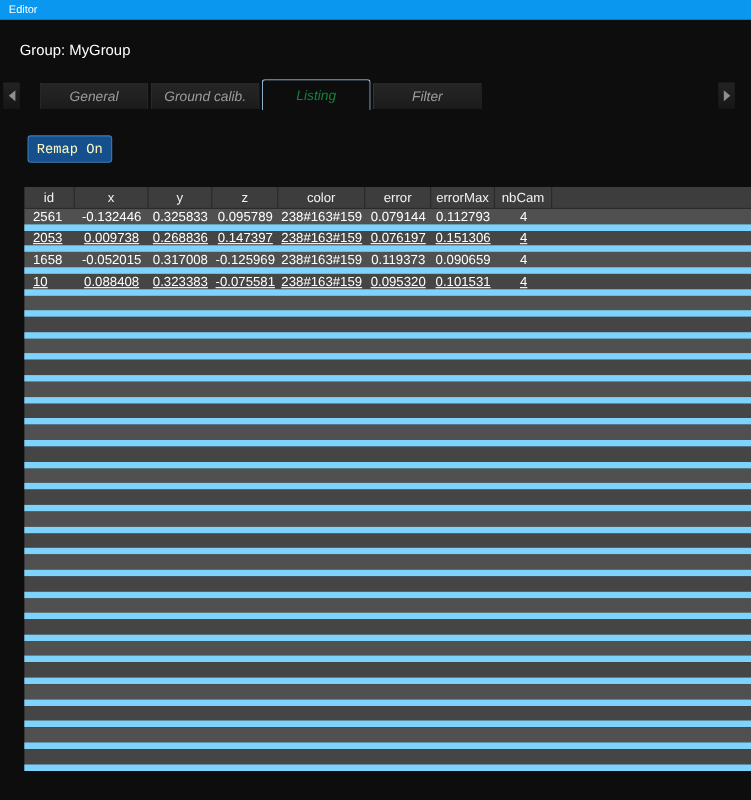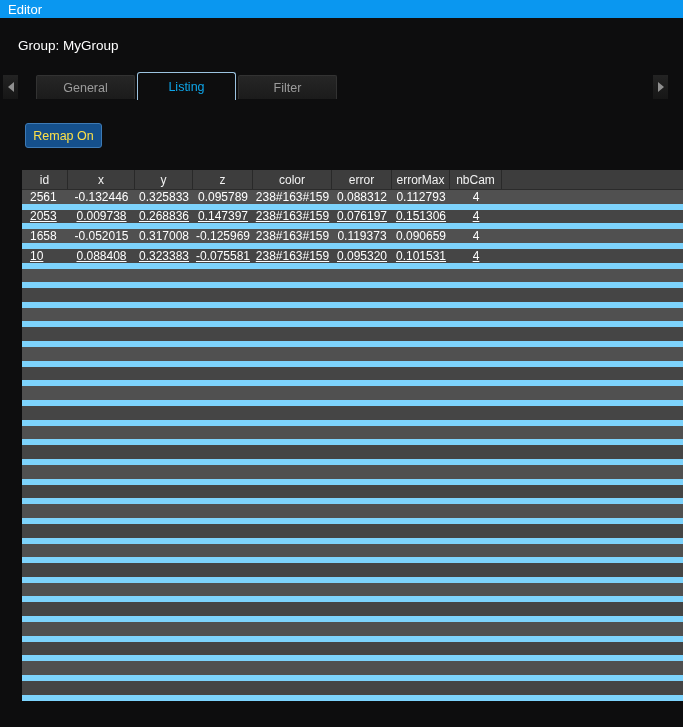--- a/index.html
+++ b/index.html
@@ -7,21 +7,21 @@
     width:683px;height:727px;
     background:var(--background,#0d0d0e);
     font-family:"Liberation Sans",sans-serif;
     position:relative;overflow:hidden;
     -webkit-font-smoothing:antialiased;
   }
   .titlebar{
     position:absolute;left:0;top:0;width:683px;height:18px;
     background:var(--titlebar,#0a97f0);
     display:flex;align-items:center;
-    color:#ffffff;font-size:13px;padding-left:8px;box-sizing:border-box;
+    color:#ffffff;font-size:10px;padding-left:8px;box-sizing:border-box;
   }
   .group-title{
     position:absolute;left:18px;top:38px;
     color:#ffffff;font-size:13.5px;line-height:15px;
   }
   
   .scroll-btn{
     position:absolute;top:75px;width:15px;height:24px;
     background:linear-gradient(#232323,#161616);
     display:flex;align-items:center;justify-content:center;
@@ -37,36 +37,37 @@
     display:flex;align-items:flex-start;
   }
   .tab{
     width:99px;height:24px;margin-right:2px;box-sizing:border-box;
     background:linear-gradient(#262626,#1b1b1b);
     border:1px solid #323232;border-bottom:none;
     border-radius:2px 2px 0 0;
     color:#9c9c9c;font-size:12.5px;
     display:flex;align-items:center;justify-content:center;
     cursor:default;
+    font-style:italic;
   }
   .tab.active{
     margin-top:-3px;height:28px;
     background:var(--background,#0d0d0e);
     border:1px solid var(--active-tab-border,#9cc3e0);border-bottom:none;
     border-radius:3px 3px 0 0;
-    color:#0ea5e9;
+    color:#15803d;
     align-items:center;
   }
   
   .remap-btn{
     position:absolute;left:25px;top:123px;width:77px;height:25px;
     background:var(--accent-button,#15508c);
     border:1px solid var(--accent-button-border,#3d7ab5);
     border-radius:3px;
-    color:#fde047;font-size:12.5px;font-family:Liberation Sans, sans-serif;
+    color:#fef9c3;font-size:12.5px;font-family:Liberation Mono, monospace;
     display:flex;align-items:center;justify-content:center;
     cursor:default;padding:0;
   }
   
   .table{
     position:absolute;left:22px;top:170px;width:666px;height:531px;
     overflow:hidden;font-size:12px;text-align:right;
   }
   .thead,.trow{
     display:grid;
@@ -106,20 +107,23 @@
 
 <div class="group-title">Group: MyGroup</div>
 
 <div class="scroll-btn left">
   <span class="tri tri-left"></span>
 </div>
 
 <div class="tabs" id="tabs">
     <div class="tab">
       <span>General</span>
+    </div>
+    <div class="tab">
+      <span>Ground calib.</span>
     </div>
     <div class="tab active">
       <span>Listing</span>
     </div>
     <div class="tab">
       <span>Filter</span>
     </div>
   </div>
 
 <div class="scroll-btn right">
@@ -140,21 +144,21 @@
       <div class="th">nbCam</div>
       <div class="th"></div>
     </div>
   <div id="tbody">
       <div class="trow light">
         <div class="td first">2561</div>
         <div class="td">-0.132446</div>
         <div class="td">0.325833</div>
         <div class="td">0.095789</div>
         <div class="td">238#163#159</div>
-        <div class="td">0.088312</div>
+        <div class="td">0.079144</div>
         <div class="td">0.112793</div>
         <div class="td">4</div>
         <div class="td"></div>
       </div>
       <div class="trow dark">
         <div class="td first">2053</div>
         <div class="td">0.009738</div>
         <div class="td">0.268836</div>
         <div class="td">0.147397</div>
         <div class="td">238#163#159</div>

